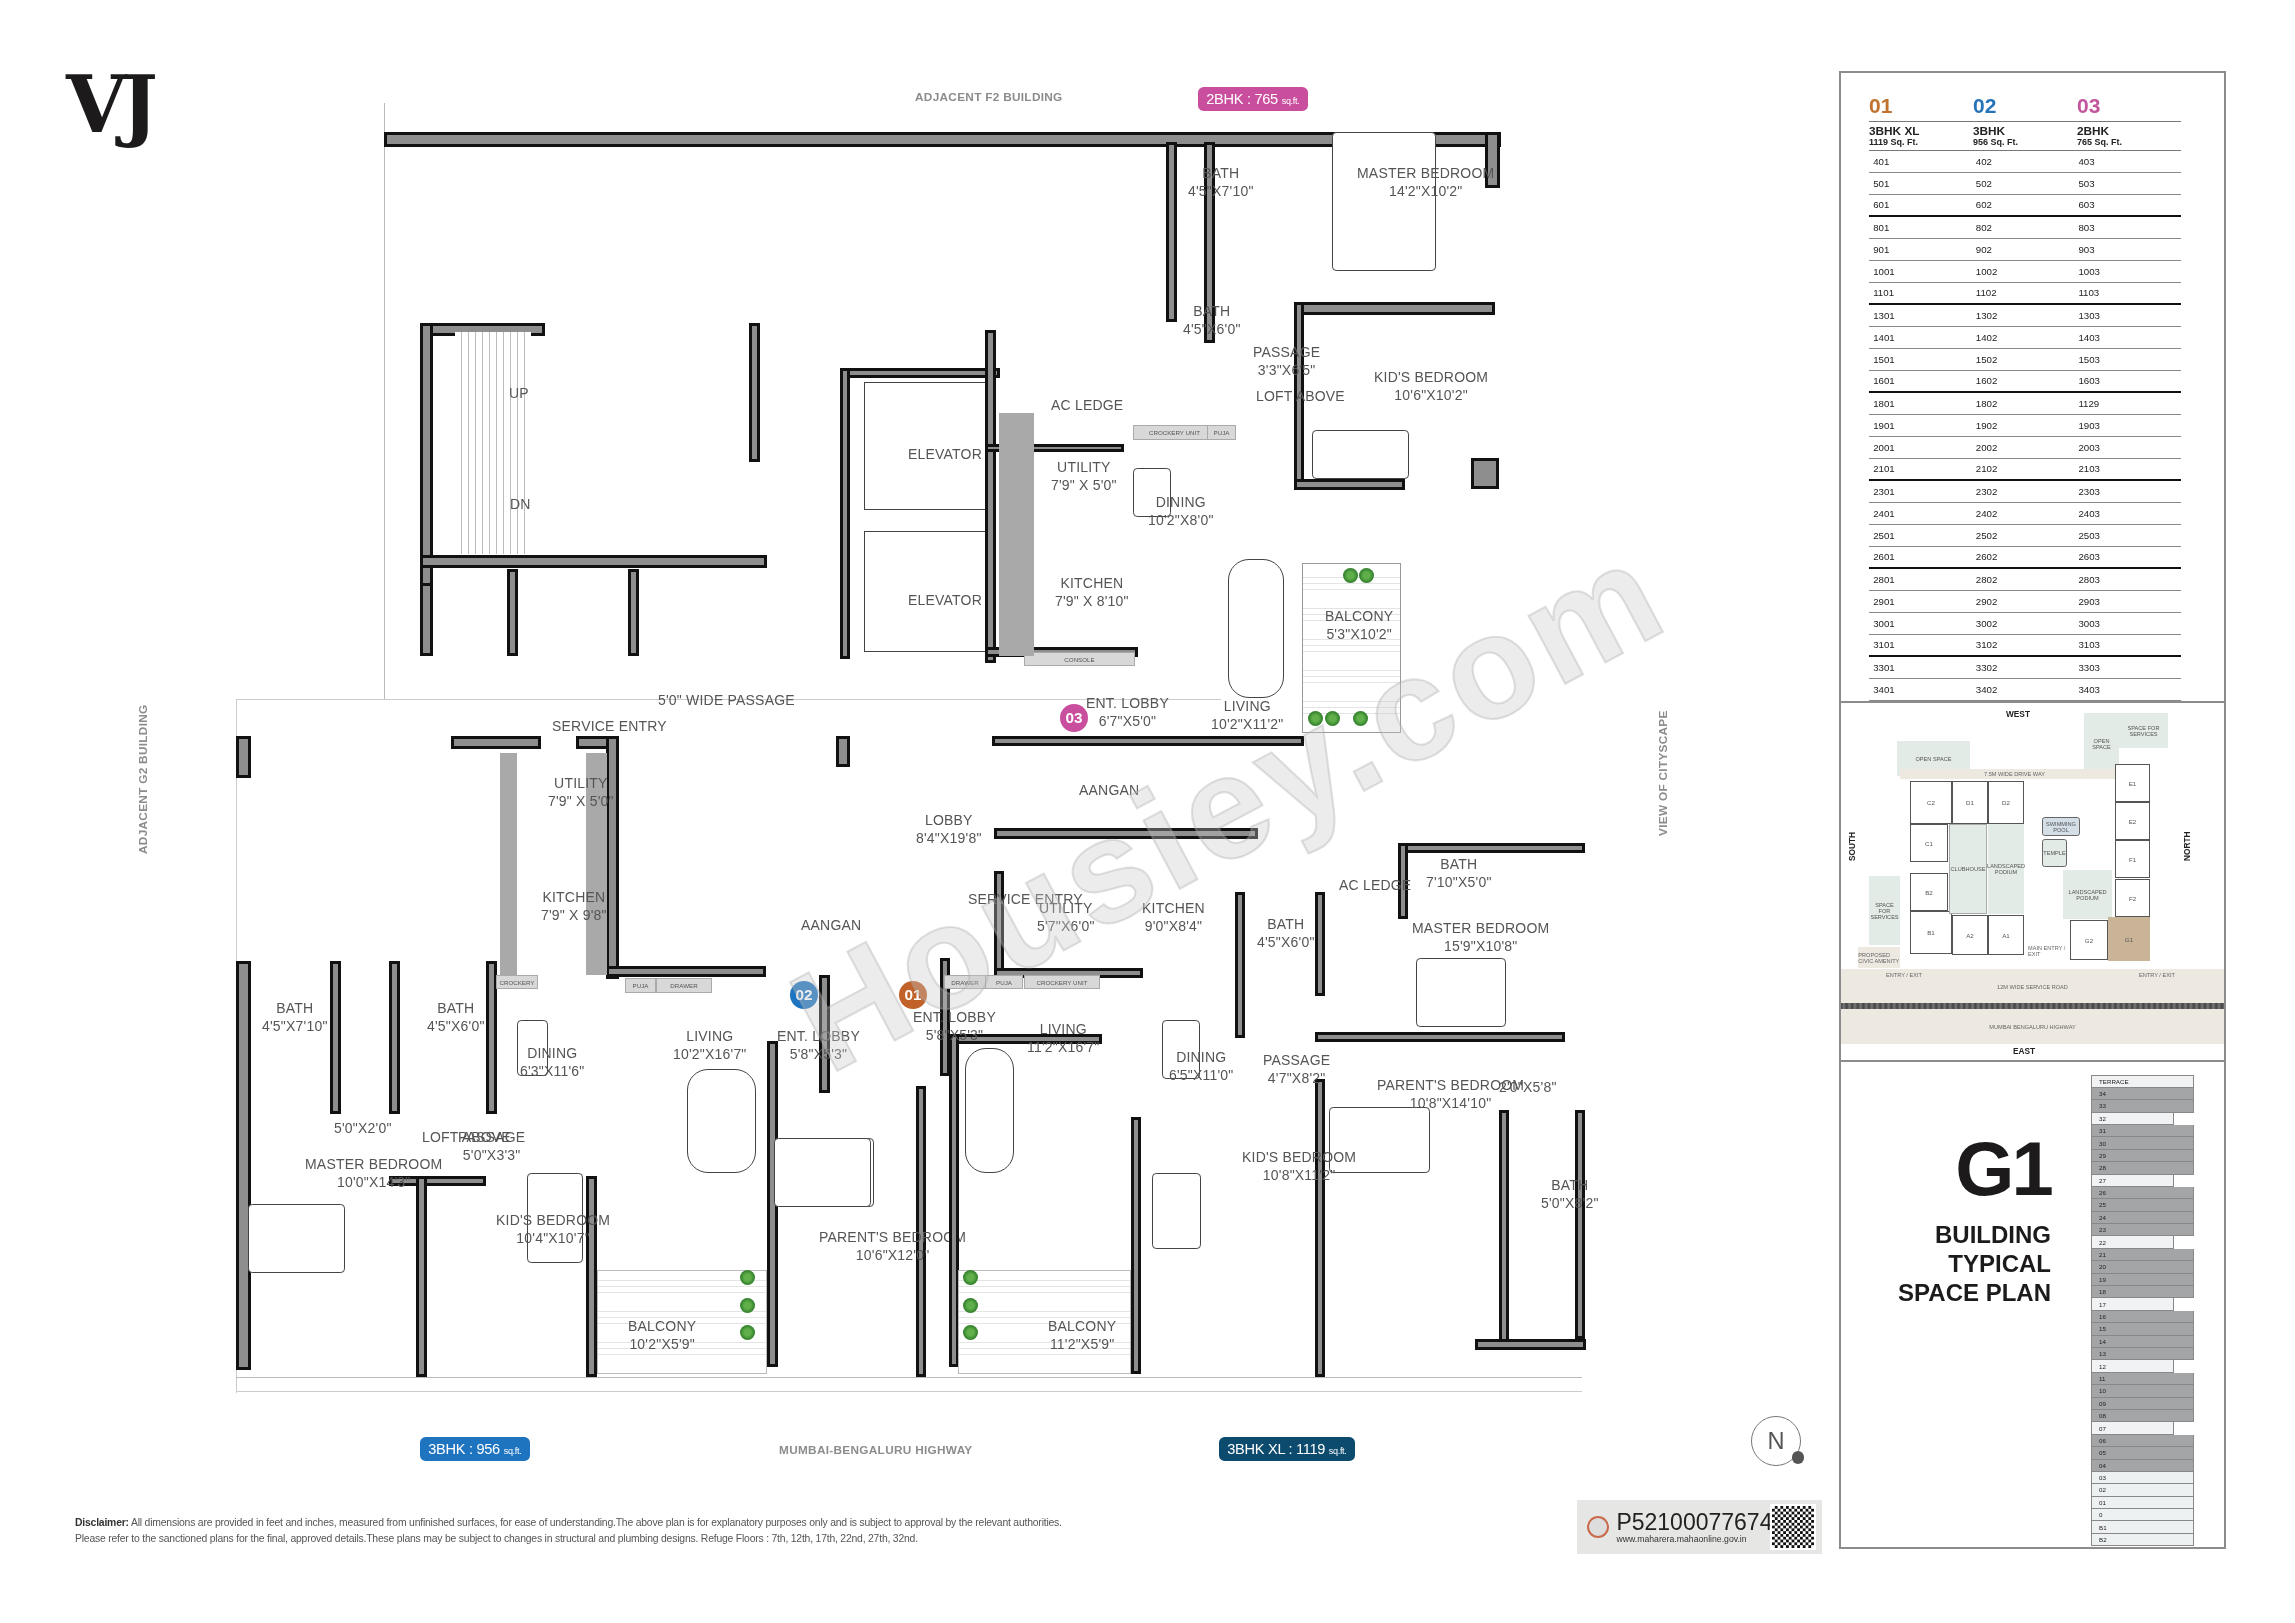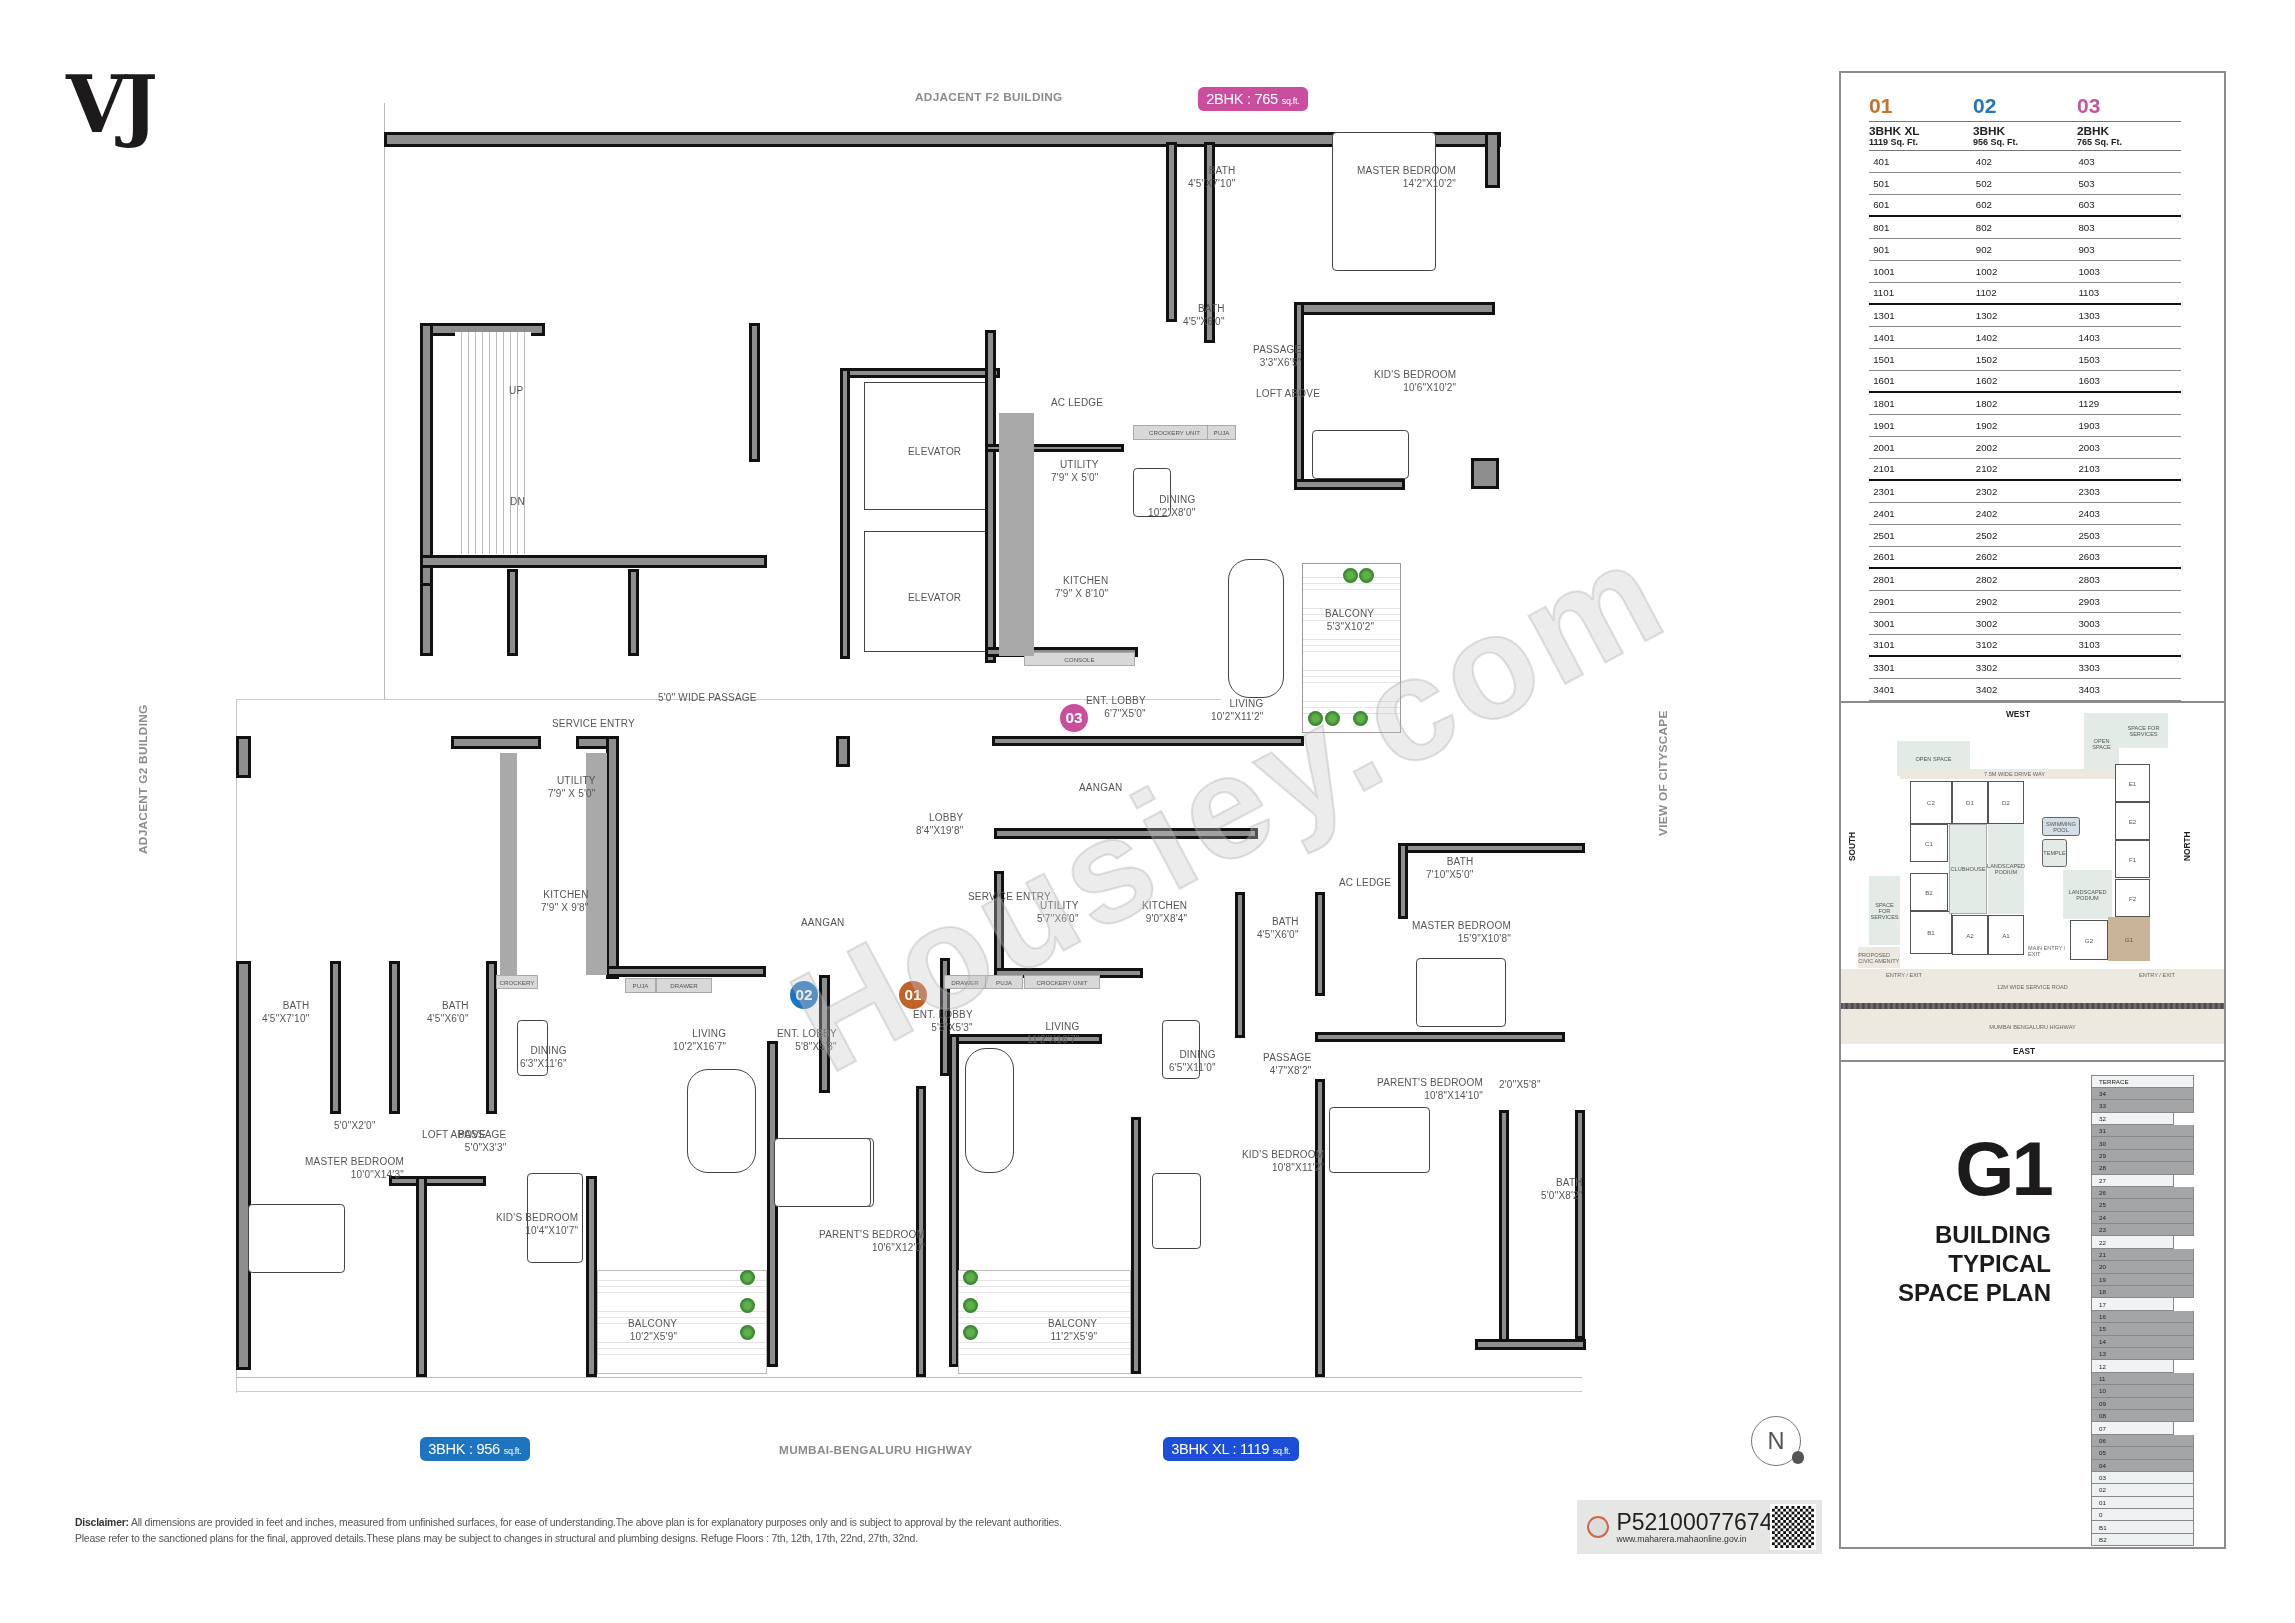--- a/index.html
+++ b/index.html
@@ -5,21 +5,21 @@
   *{box-sizing:border-box;margin:0;padding:0}
   html,body{width:2295px;height:1623px;background:#fff;overflow:hidden}
   body{position:relative;font-family:"Liberation Sans",sans-serif;color:#222}
   .abs{position:absolute}
   .logo{left:66px;top:66px;font-family:"DejaVu Serif",serif;font-weight:bold;font-size:78px;letter-spacing:-5.6px;color:#1c1a1a;line-height:1}
   .side-label{color:#8a8c8e;font-weight:bold;font-size:11.8px;letter-spacing:0.3px}
   .vert{transform:rotate(-90deg);transform-origin:left top;white-space:nowrap}
   .badge{color:#fff;font-weight:normal;border-radius:5.6px;padding:4.2px 8.3px;font-size:14.6px;letter-spacing:-0.3px;white-space:nowrap}
   .badge small{font-size:9px}
   .wall{position:absolute;background:#8e8e8e;border:3.5px solid #111}
-  .room-label{position:absolute;font-size:10px;color:#555;text-align:right;line-height:1.3;white-space:nowrap;text-transform:uppercase;letter-spacing:0.2px}
+  .room-label{position:absolute;font-size:14px;color:#555;text-align:center;line-height:1.3;white-space:nowrap;text-transform:uppercase;letter-spacing:0.2px}
   .unit-circle{position:absolute;width:28px;height:28px;border-radius:50%;color:#fff;font-weight:bold;font-size:15.3px;display:flex;align-items:center;justify-content:center}
   .counter{position:absolute;background:#d8d8d8;border:0.7px solid #aaa;font-size:6.2px;color:#555;display:flex;align-items:center;justify-content:center;text-transform:uppercase}
   .plant{position:absolute;width:15.3px;height:15.3px;border-radius:50%;background:radial-gradient(circle,#5fb04a 30%,#2f7d2a 70%)}
   .furn{position:absolute;border:1px solid #444;background:#fff;border-radius:4.2px}
   .watermark{position:absolute;left:749px;top:722px;font-size:146px;font-weight:bold;color:rgba(200,200,200,.35);transform:rotate(-28deg);letter-spacing:5.6px;pointer-events:none;-webkit-text-stroke:2.1px rgba(170,170,170,.35)}
   
   .panel{left:1839px;top:71px;width:387px;height:1478px;border:2.1px solid #8c8c8c;background:#fff}
   .ut{position:absolute;left:28px;top:21px;width:312px}
   .ut-head{display:flex}
   .ut-head div{width:104px;font-weight:bold;font-size:21px}
@@ -56,21 +56,21 @@
 
 <div class="abs logo">VJ</div>
 
 <div class="abs side-label" style="left:915px;top:90px">ADJACENT F2 BUILDING</div>
 <div class="abs side-label vert" style="left:136px;top:854px">ADJACENT G2 BUILDING</div>
 <div class="abs side-label vert" style="left:1656px;top:836px">VIEW OF CITYSCAPE</div>
 <div class="abs side-label" style="left:779px;top:1443px">MUMBAI-BENGALURU HIGHWAY</div>
 
 <div class="abs badge" style="left:1198px;top:87px;background:#c94e9e"><span>2BHK : 765</span> <small>sq.ft.</small></div>
 <div class="abs badge" style="left:420px;top:1437px;background:#1f74c0"><span>3BHK : 956</span> <small>sq.ft.</small></div>
-<div class="abs badge" style="left:1163px;top:1437px;background:#1d4ed8"><span>3BHK XL : 1119</span> <small>sq.ft.</small></div>
+<div class="abs badge" style="left:1219px;top:1437px;background:#0c4a6e"><span>3BHK XL : 1119</span> <small>sq.ft.</small></div>
 
 <div class="abs" style="left:0;top:0;width:1665px;height:1457px">
 
   <div class="abs" style="left:384px;top:103px;width:1.4px;height:597px;background:#bbb"></div>
   <div class="abs" style="left:236px;top:699px;width:985px;height:1.4px;background:#ccc"></div>
   <div class="abs" style="left:236px;top:699px;width:1.4px;height:694px;background:#ccc"></div>
 
   <div class="wall" style="left:384px;top:132px;width:1117px;height:15.3px"></div>
   <div class="wall" style="left:1485px;top:132px;width:15.3px;height:56px"></div>
 

